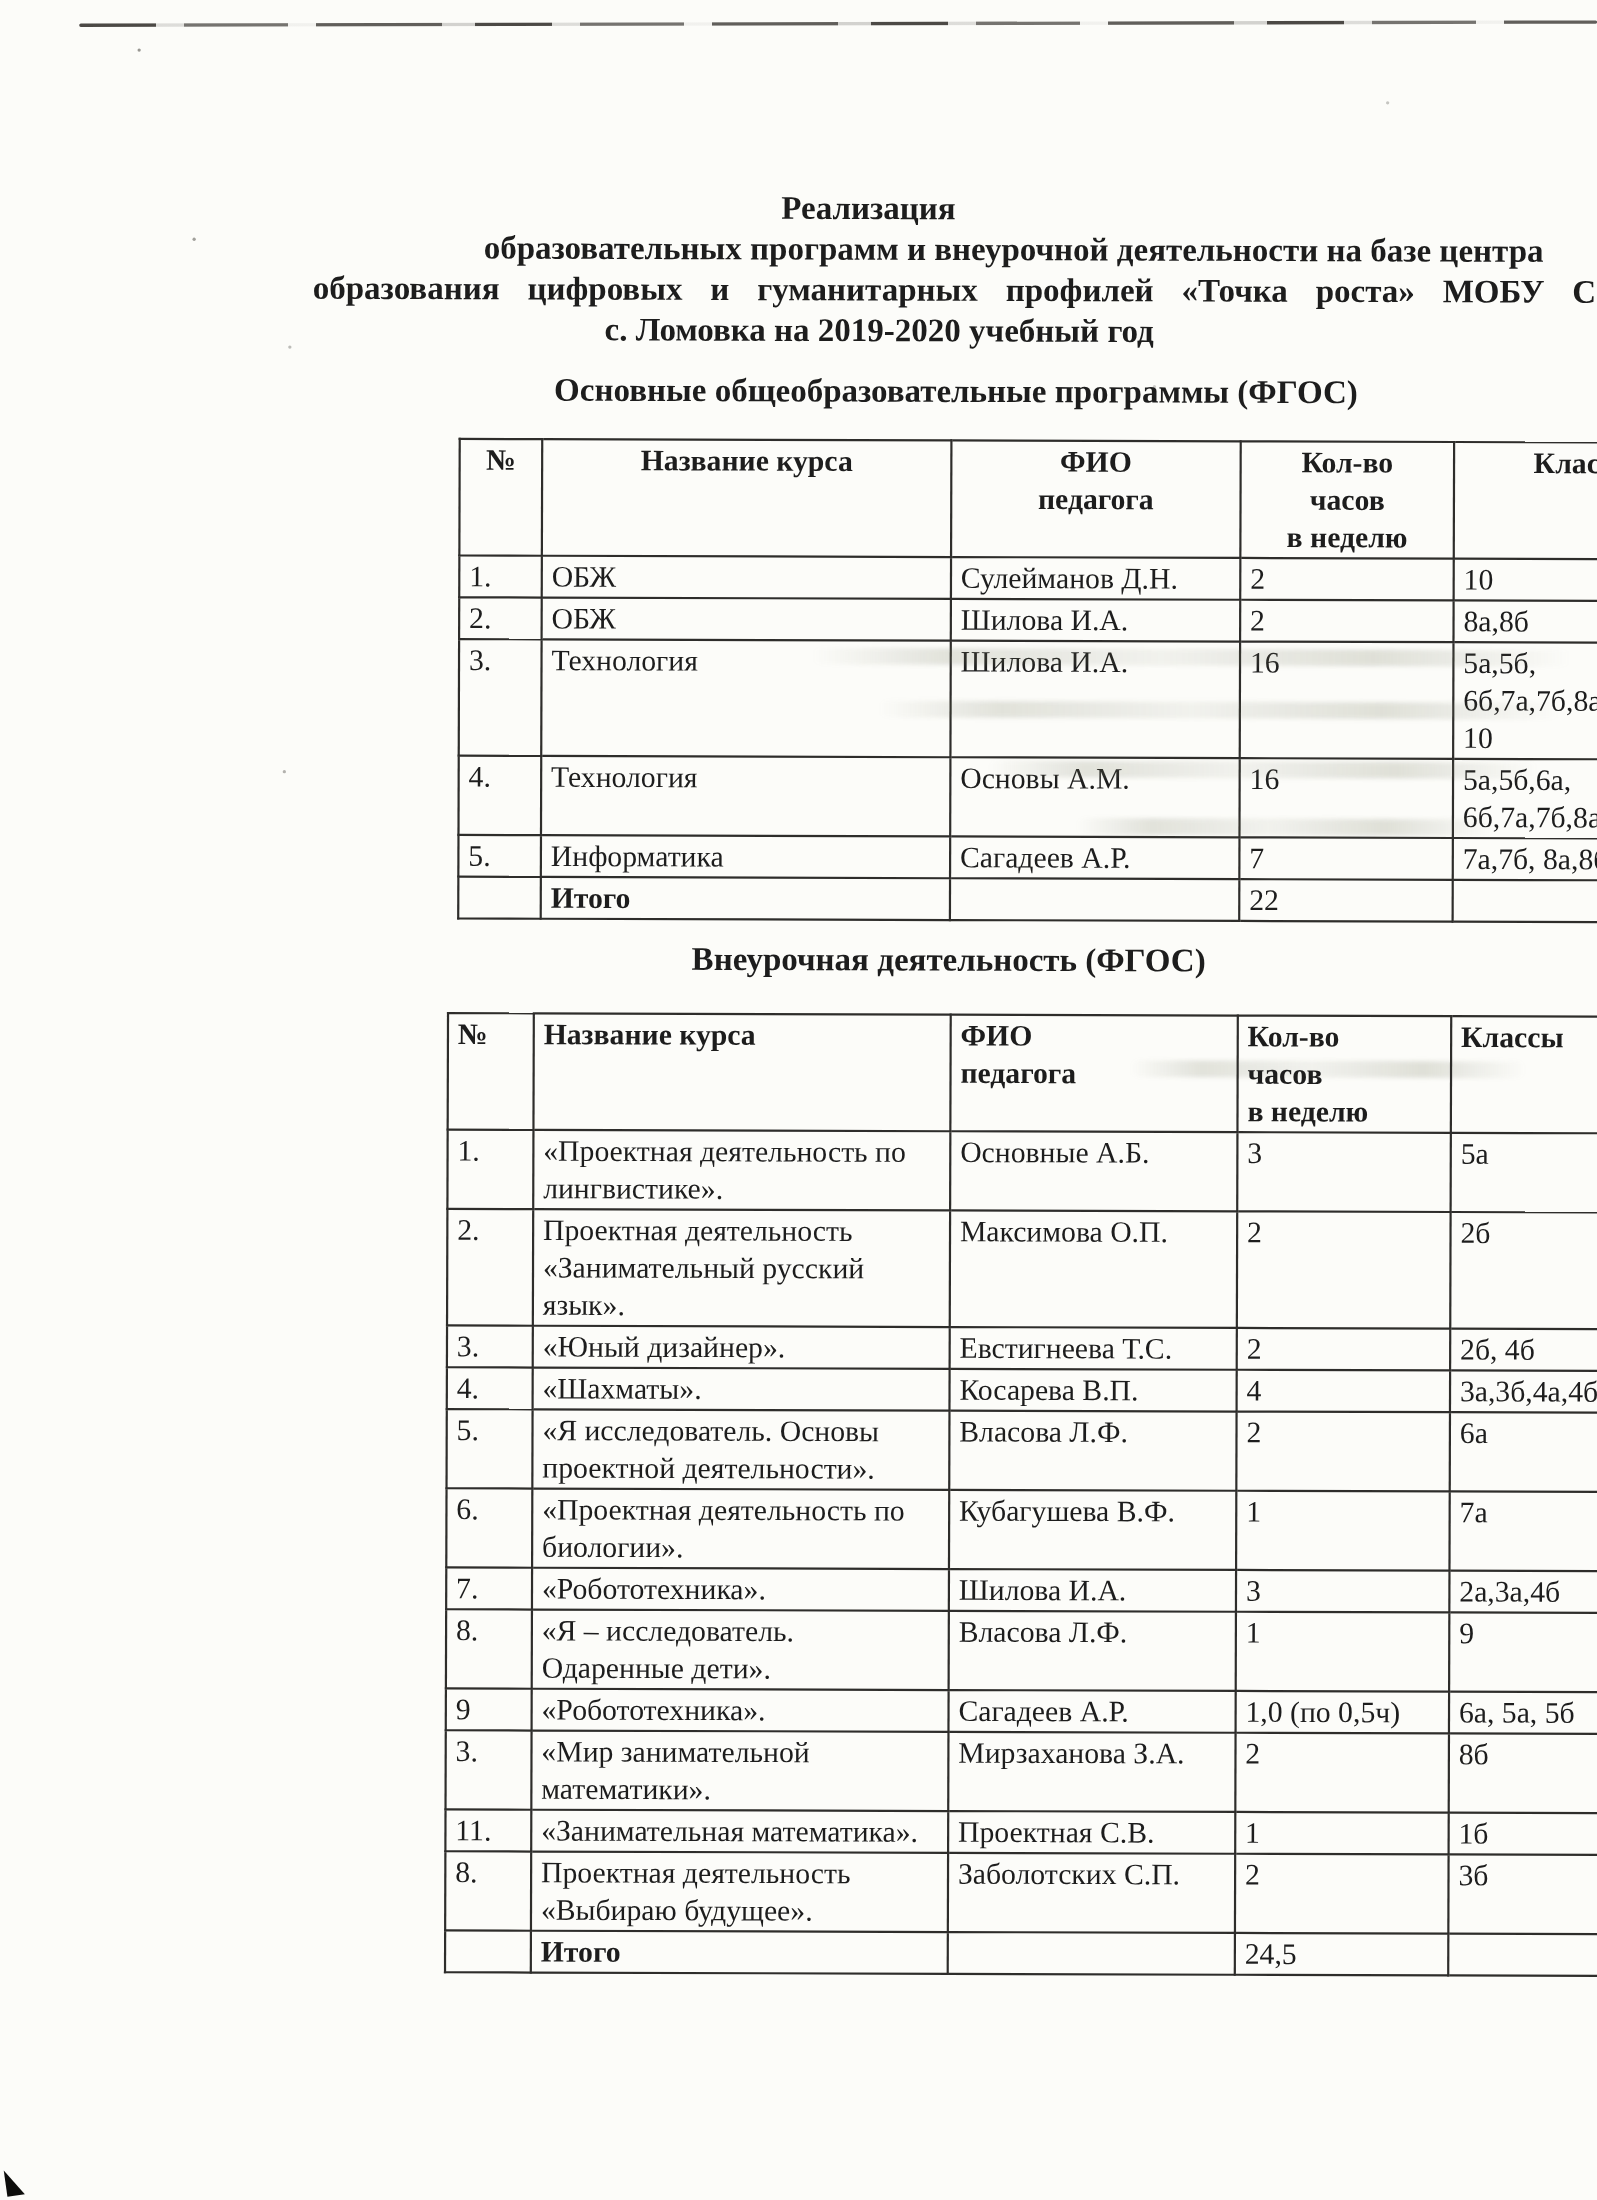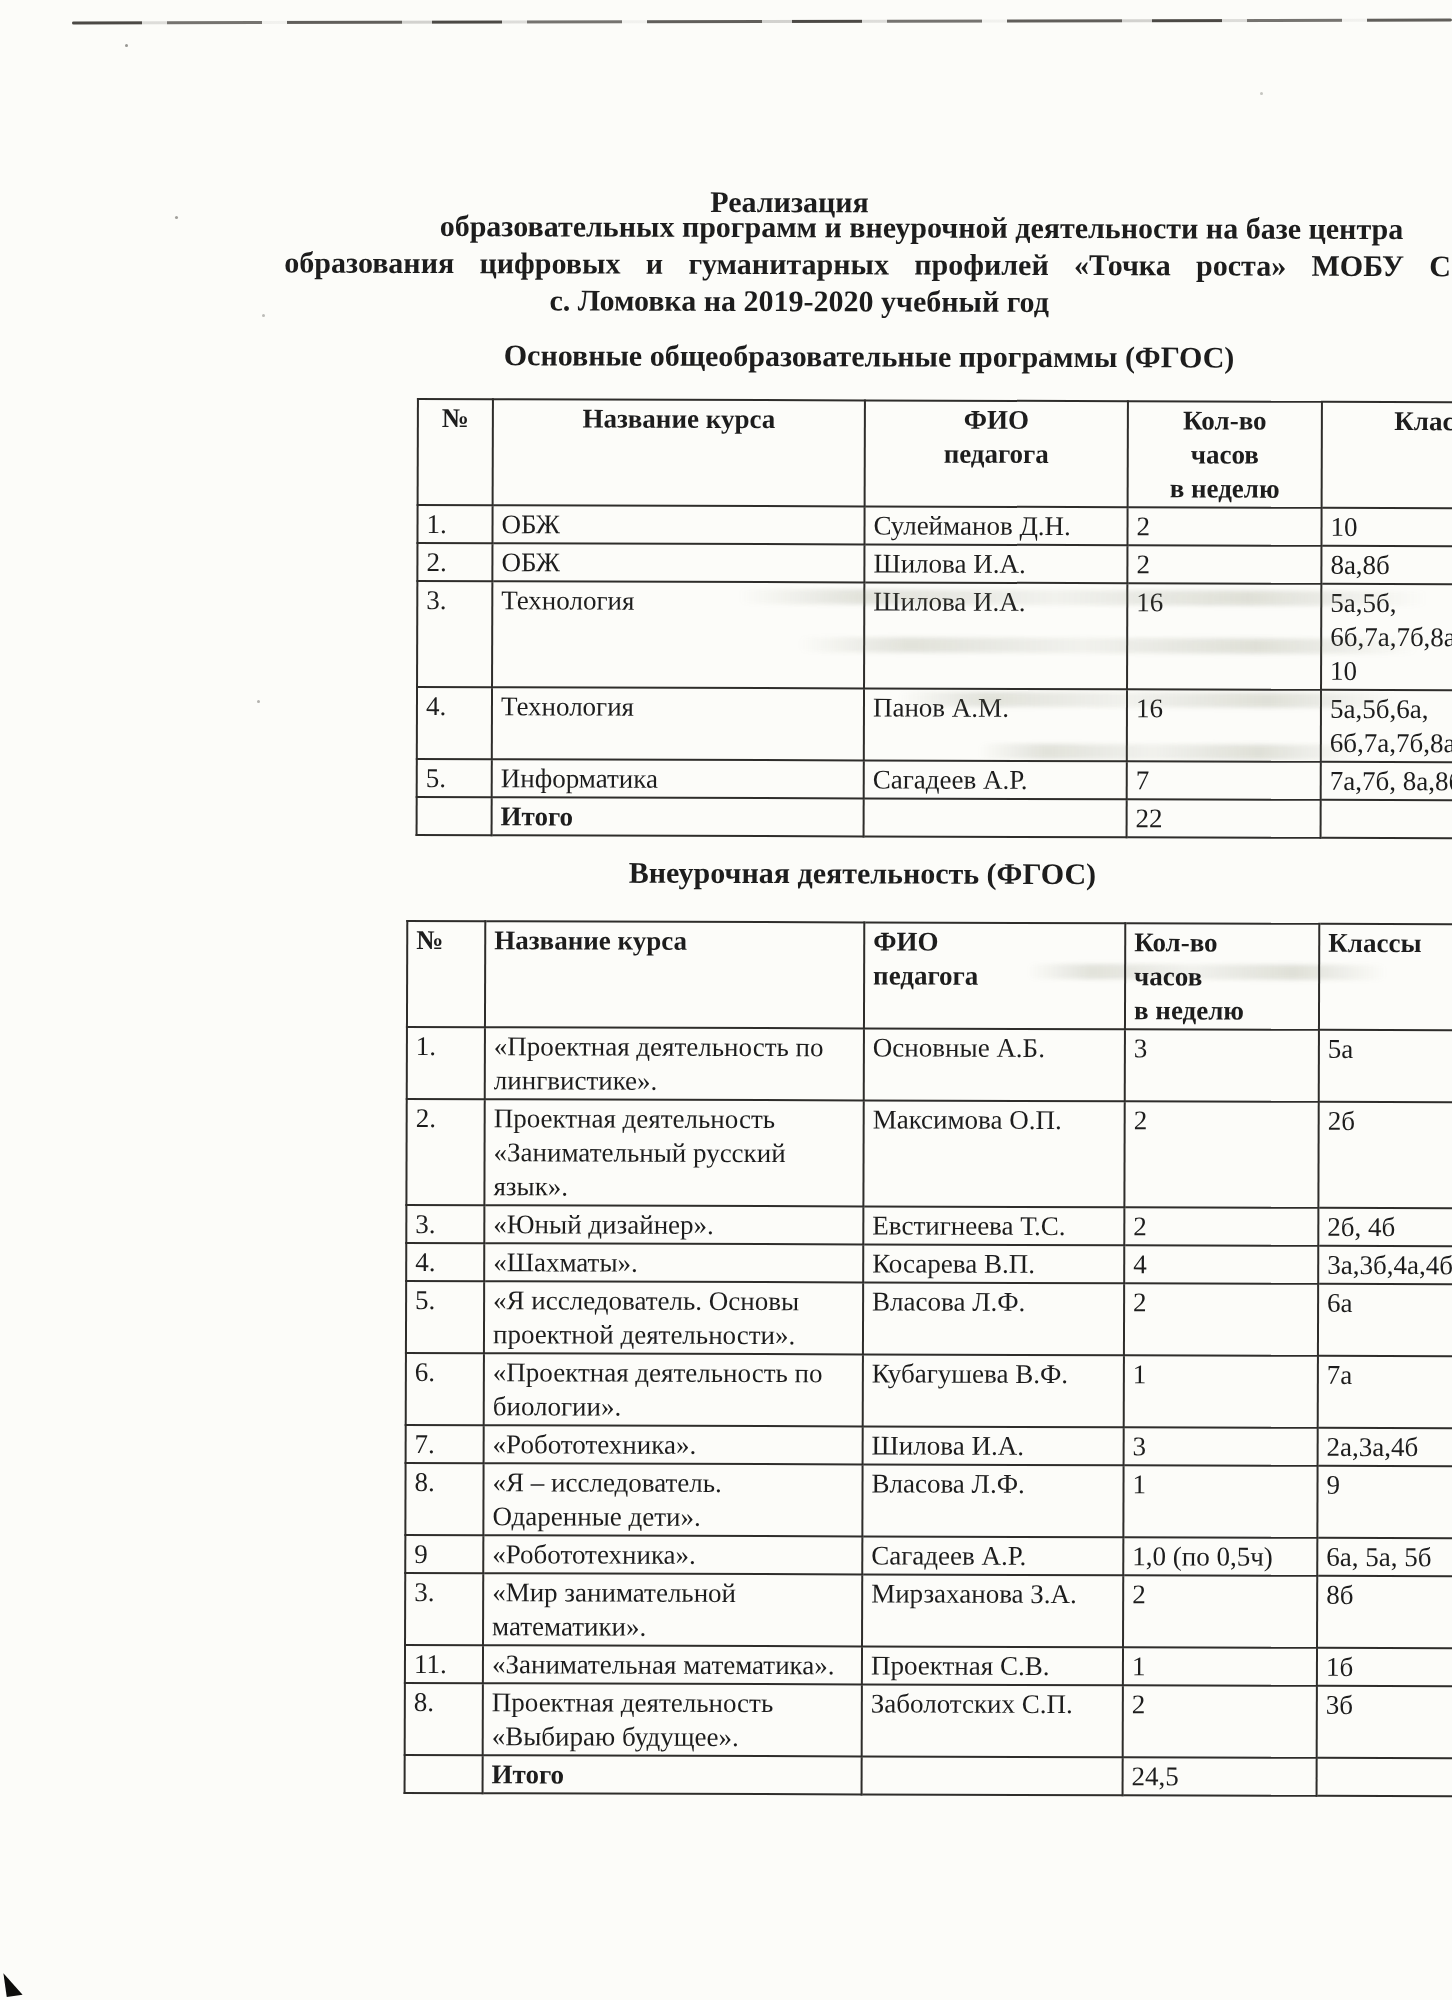--- a/index.html
+++ b/index.html
@@ -56,21 +56,21 @@
 </head>
 <body>
 
 <div class="page">
 
   <div class="topline"></div>
   <div class="specks"></div>
 
   <div class="doc">
 
-    <div class="tline centered" style="left:790px;top:170px;margin-top:12px;">Реализация</div>
+    <div class="tline centered" style="left:790px;top:170px;">Реализация</div>
     <div class="tline centered" style="left:922px;top:207px;">образовательных программ и внеурочной деятельности на базе центра</div>
     <div class="tline tline3" style="left:285px;top:244px;">образования цифровых и гуманитарных профилей «Точка роста» МОБУ СО</div>
     <div class="tline centered" style="left:800px;top:281px;">с. Ломовка на 2019-2020 учебный год</div>
 
     <div class="sec-title" style="left:870px;top:338px;">Основные общеобразовательные программы (ФГОС)</div>
 
     <table class="tbl tbl1" style="left:418px;top:398px;width:1142px;">
       <colgroup>
         <col style="width:75px">
           <col style="width:372px">
@@ -110,21 +110,21 @@
             <td>Технология</td>
             <td>Шилова И.А.</td>
             <td>16</td>
             <td>5а,5б,
 6б,7а,7б,8а
 10</td>
           </tr>
           <tr>
             <td>4.</td>
             <td>Технология</td>
-            <td>Панов А.М.</td>
+            <td>Основы А.М.</td>
             <td>16</td>
             <td>5а,5б,6а,
 6б,7а,7б,8а</td>
           </tr>
           <tr>
             <td>5.</td>
             <td>Информатика</td>
             <td>Сагадеев А.Р.</td>
             <td>7</td>
             <td>7а,7б, 8а,8б</td>

